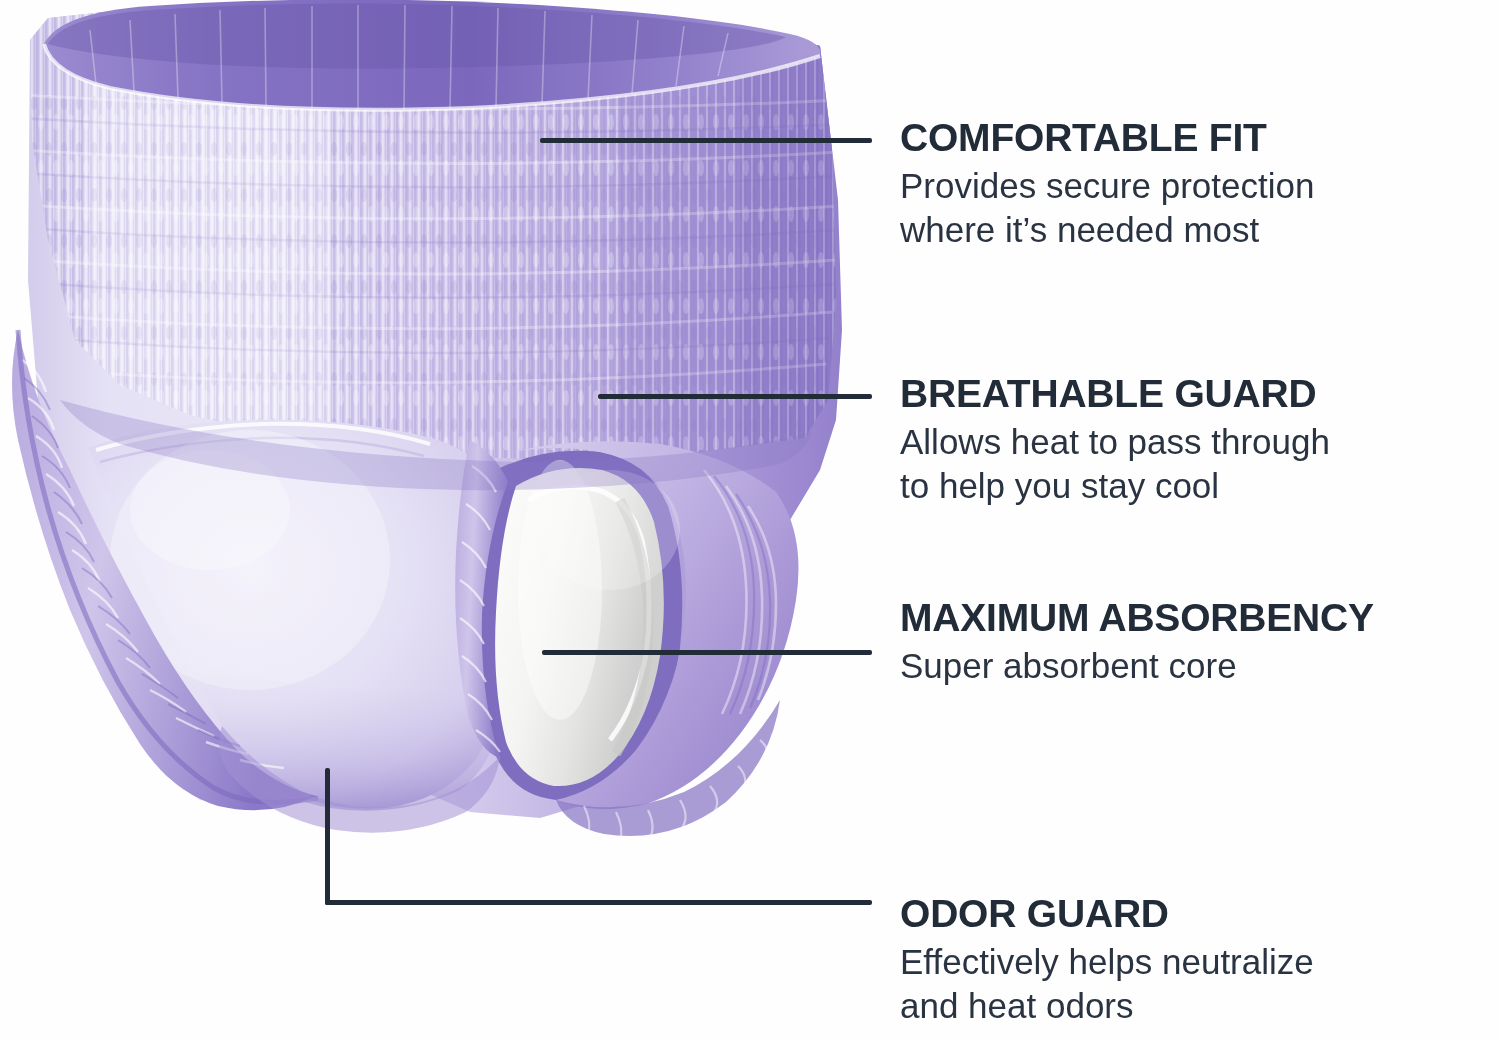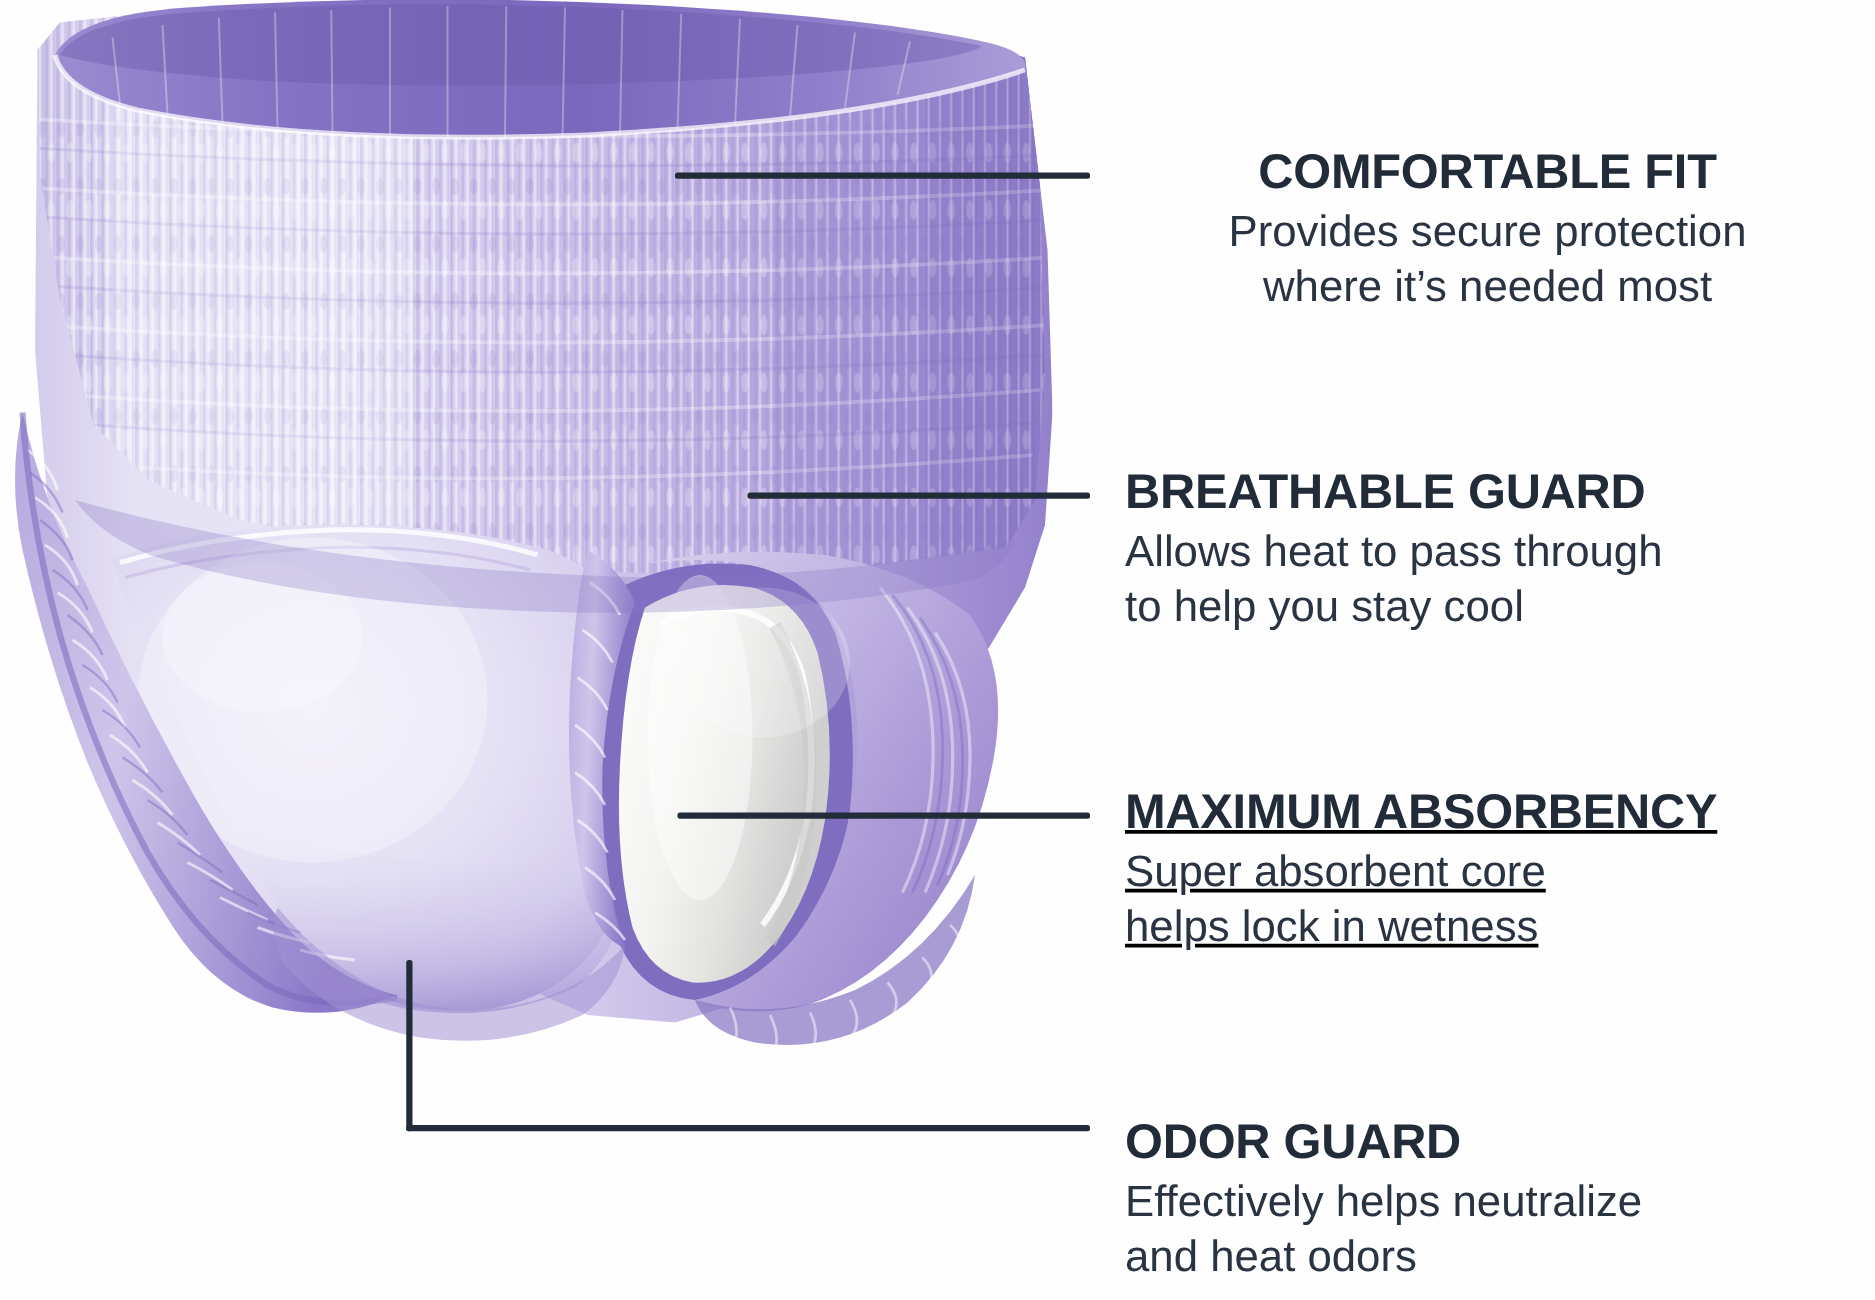--- a/index.html
+++ b/index.html
@@ -324,41 +324,40 @@
 
   <div class="leader leader-h" style="left:540px; top:138px; width:332px;"></div>
 
   <div class="leader leader-h" style="left:598px; top:394px; width:274px;"></div>
 
   <div class="leader leader-h" style="left:542px; top:650px; width:330px;"></div>
 
   <div class="leader leader-v" style="left:325px; top:768px; height:137px;"></div>
   <div class="leader leader-h" style="left:325px; top:900px; width:547px;"></div>
 
-  <div class="callout" style="top:116px;text-align:center;">
+  <div class="callout" style="top:116px;">
     <div class="callout-title">COMFORTABLE FIT</div>
     <div class="callout-body">
       <span>Provides secure protection</span>
       <span>where it’s needed most</span>
     </div>
   </div>
 
   <div class="callout" style="top:372px;">
     <div class="callout-title">BREATHABLE GUARD</div>
     <div class="callout-body">
       <span>Allows heat to pass through</span>
       <span>to help you stay cool</span>
     </div>
   </div>
 
-  <div class="callout" style="top:628px;text-decoration:underline;">
+  <div class="callout" style="top:596px;">
     <div class="callout-title">MAXIMUM ABSORBENCY</div>
     <div class="callout-body">
       <span>Super absorbent core</span>
-      <span>helps lock in wetness</span>
     </div>
   </div>
 
   <div class="callout" style="top:892px;">
     <div class="callout-title">ODOR GUARD</div>
     <div class="callout-body">
       <span>Effectively helps neutralize</span>
       <span>and heat odors</span>
     </div>
   </div>

